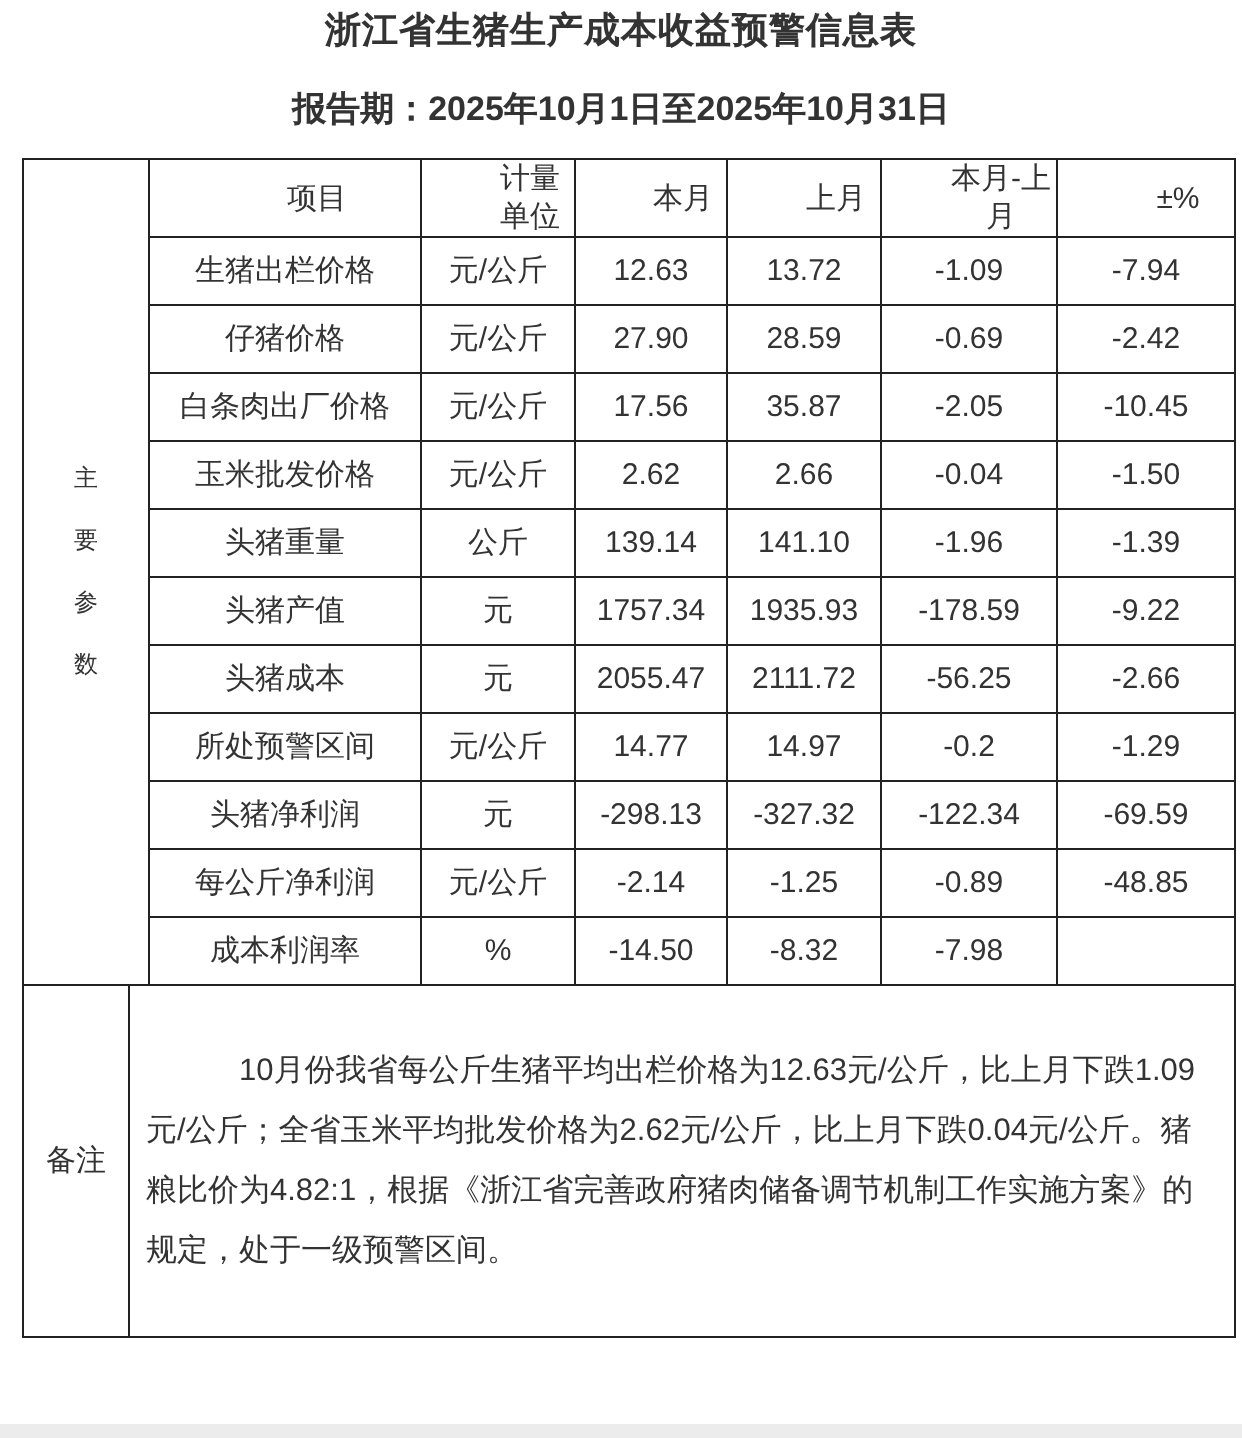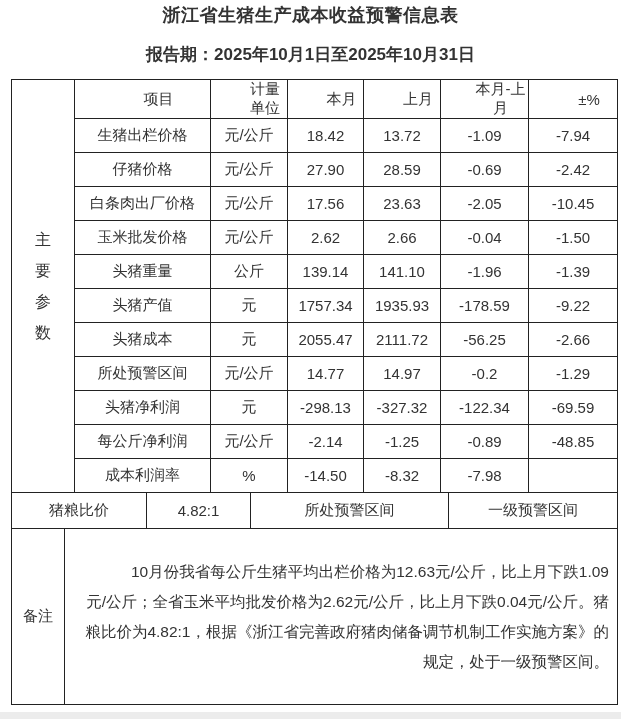--- a/index.html
+++ b/index.html
@@ -44,29 +44,29 @@
   }
   .main-table tr{height:34px;}
   .main-table tr.header-row{height:29px;}
   .main-table th{font-weight:normal;padding-left:32px;}
   .group-cell{vertical-align:middle;}
   .vlabel{
     width:17px;
     margin:2px auto;
     word-break:break-all;
     line-height:31px;
-    font-size:16px;
+    font-size:12px;
     text-align:center;
   }
   .summary-table{margin-top:-1px;}
   .summary-table tr{height:36px;}
   .remark-table{margin-top:-1px;}
   .remark-table tr{height:176px;}
   .remark-cell{
-    text-align:right;
+    text-align:left;
     vertical-align:middle;
     padding:6px 8px;
   }
   .remark-cell p{
     margin:0;
     text-indent:3em;
     line-height:30px;
     font-size:15.5px;
   }
   .bottom-strip{
@@ -103,40 +103,40 @@
         <th>计量单位</th>
         <th>本月</th>
         <th>上月</th>
         <th>本月-上月</th>
         <th>±%</th>
       </tr>
 
   <tr>
     <td>生猪出栏价格</td>
     <td>元/公斤</td>
-    <td>18.42</td>
+    <td>12.63</td>
     <td>13.72</td>
     <td>-1.09</td>
     <td>-7.94</td>
   </tr>
 
   <tr>
     <td>仔猪价格</td>
     <td>元/公斤</td>
     <td>27.90</td>
     <td>28.59</td>
     <td>-0.69</td>
     <td>-2.42</td>
   </tr>
 
   <tr>
     <td>白条肉出厂价格</td>
     <td>元/公斤</td>
     <td>17.56</td>
-    <td>23.63</td>
+    <td>35.87</td>
     <td>-2.05</td>
     <td>-10.45</td>
   </tr>
 
   <tr>
     <td>玉米批发价格</td>
     <td>元/公斤</td>
     <td>2.62</td>
     <td>2.66</td>
     <td>-0.04</td>
@@ -201,36 +201,20 @@
     <td>成本利润率</td>
     <td>%</td>
     <td>-14.50</td>
     <td>-8.32</td>
     <td>-7.98</td>
     <td></td>
   </tr>
 </tbody>
   </table>
 
-  <table class="summary-table">
-    <colgroup>
-      <col style="width:135px">
-        <col style="width:104px">
-        <col style="width:198px">
-        <col style="width:169px">
-    </colgroup>
-    <tbody>
-      <tr>
-        <td>猪粮比价</td>
-        <td>4.82:1</td>
-        <td>所处预警区间</td>
-        <td>一级预警区间</td>
-      </tr>
-    </tbody>
-  </table>
 
   <table class="remark-table">
     <colgroup>
       <col style="width:53px">
         <col style="width:553px">
     </colgroup>
     <tbody>
       <tr>
         <td>备注</td>
         <td class="remark-cell">

